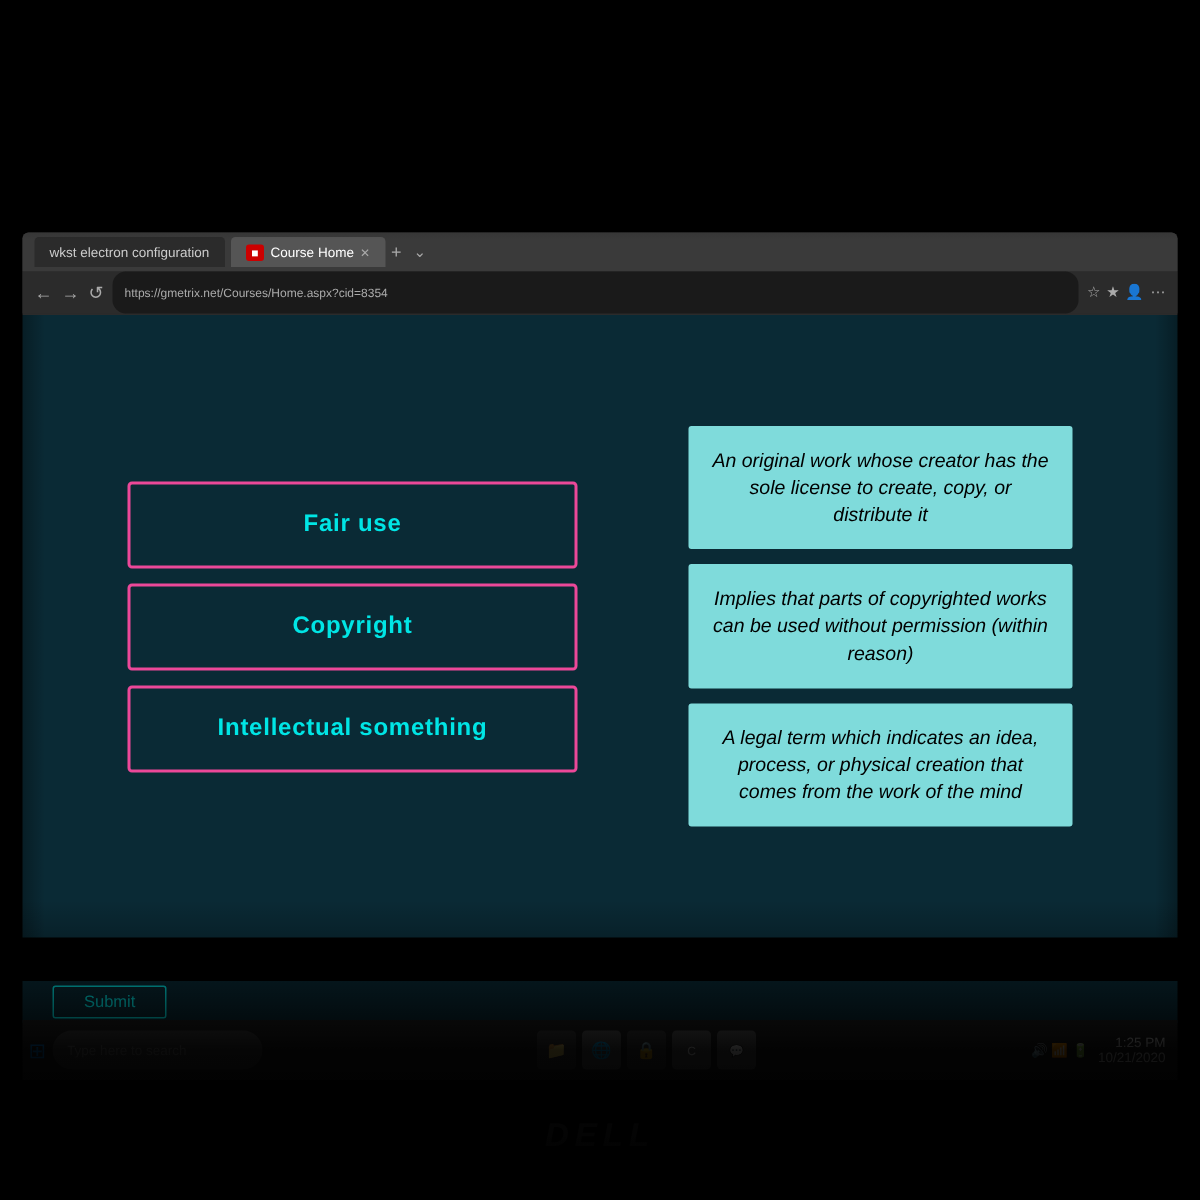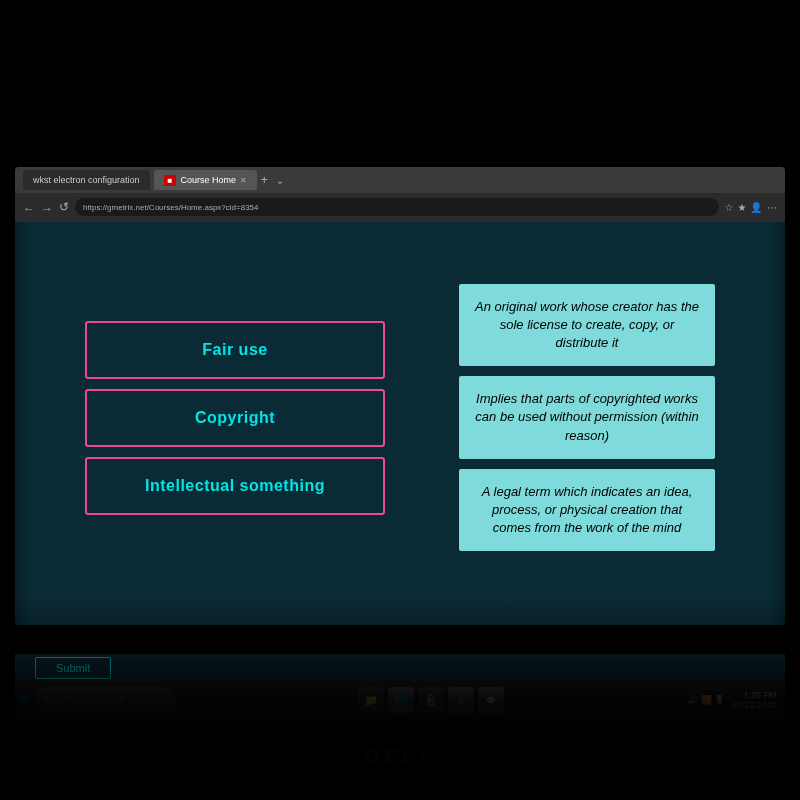--- a/index.html
+++ b/index.html
@@ -51,21 +51,20 @@
       position: absolute;
       top: 155px;
       left: 15px;
       right: 15px;
       height: 55px;
       background: #2b2b2b;
       border-radius: 4px 4px 0 0;
       z-index: 8;
       display: flex;
       flex-direction: column;
-      margin-top: 12px;
     }
 
     .tab-bar {
       display: flex;
       align-items: center;
       height: 26px;
       background: #3a3a3a;
       border-radius: 4px 4px 0 0;
       padding: 0 8px;
       gap: 4px;
@@ -109,21 +108,21 @@
     }
 
     .nav-btn {
       font-size: 12px;
       color: #aaa;
       cursor: pointer;
     }
 
     .url-box {
       flex: 1;
-      height: 18px;
+      height: 28px;
       background: #1a1a1a;
       border-radius: 9px;
       display: flex;
       align-items: center;
       padding: 0 8px;
       font-size: 8px;
       color: #aaa;
     }
 
     .browser-icons {

